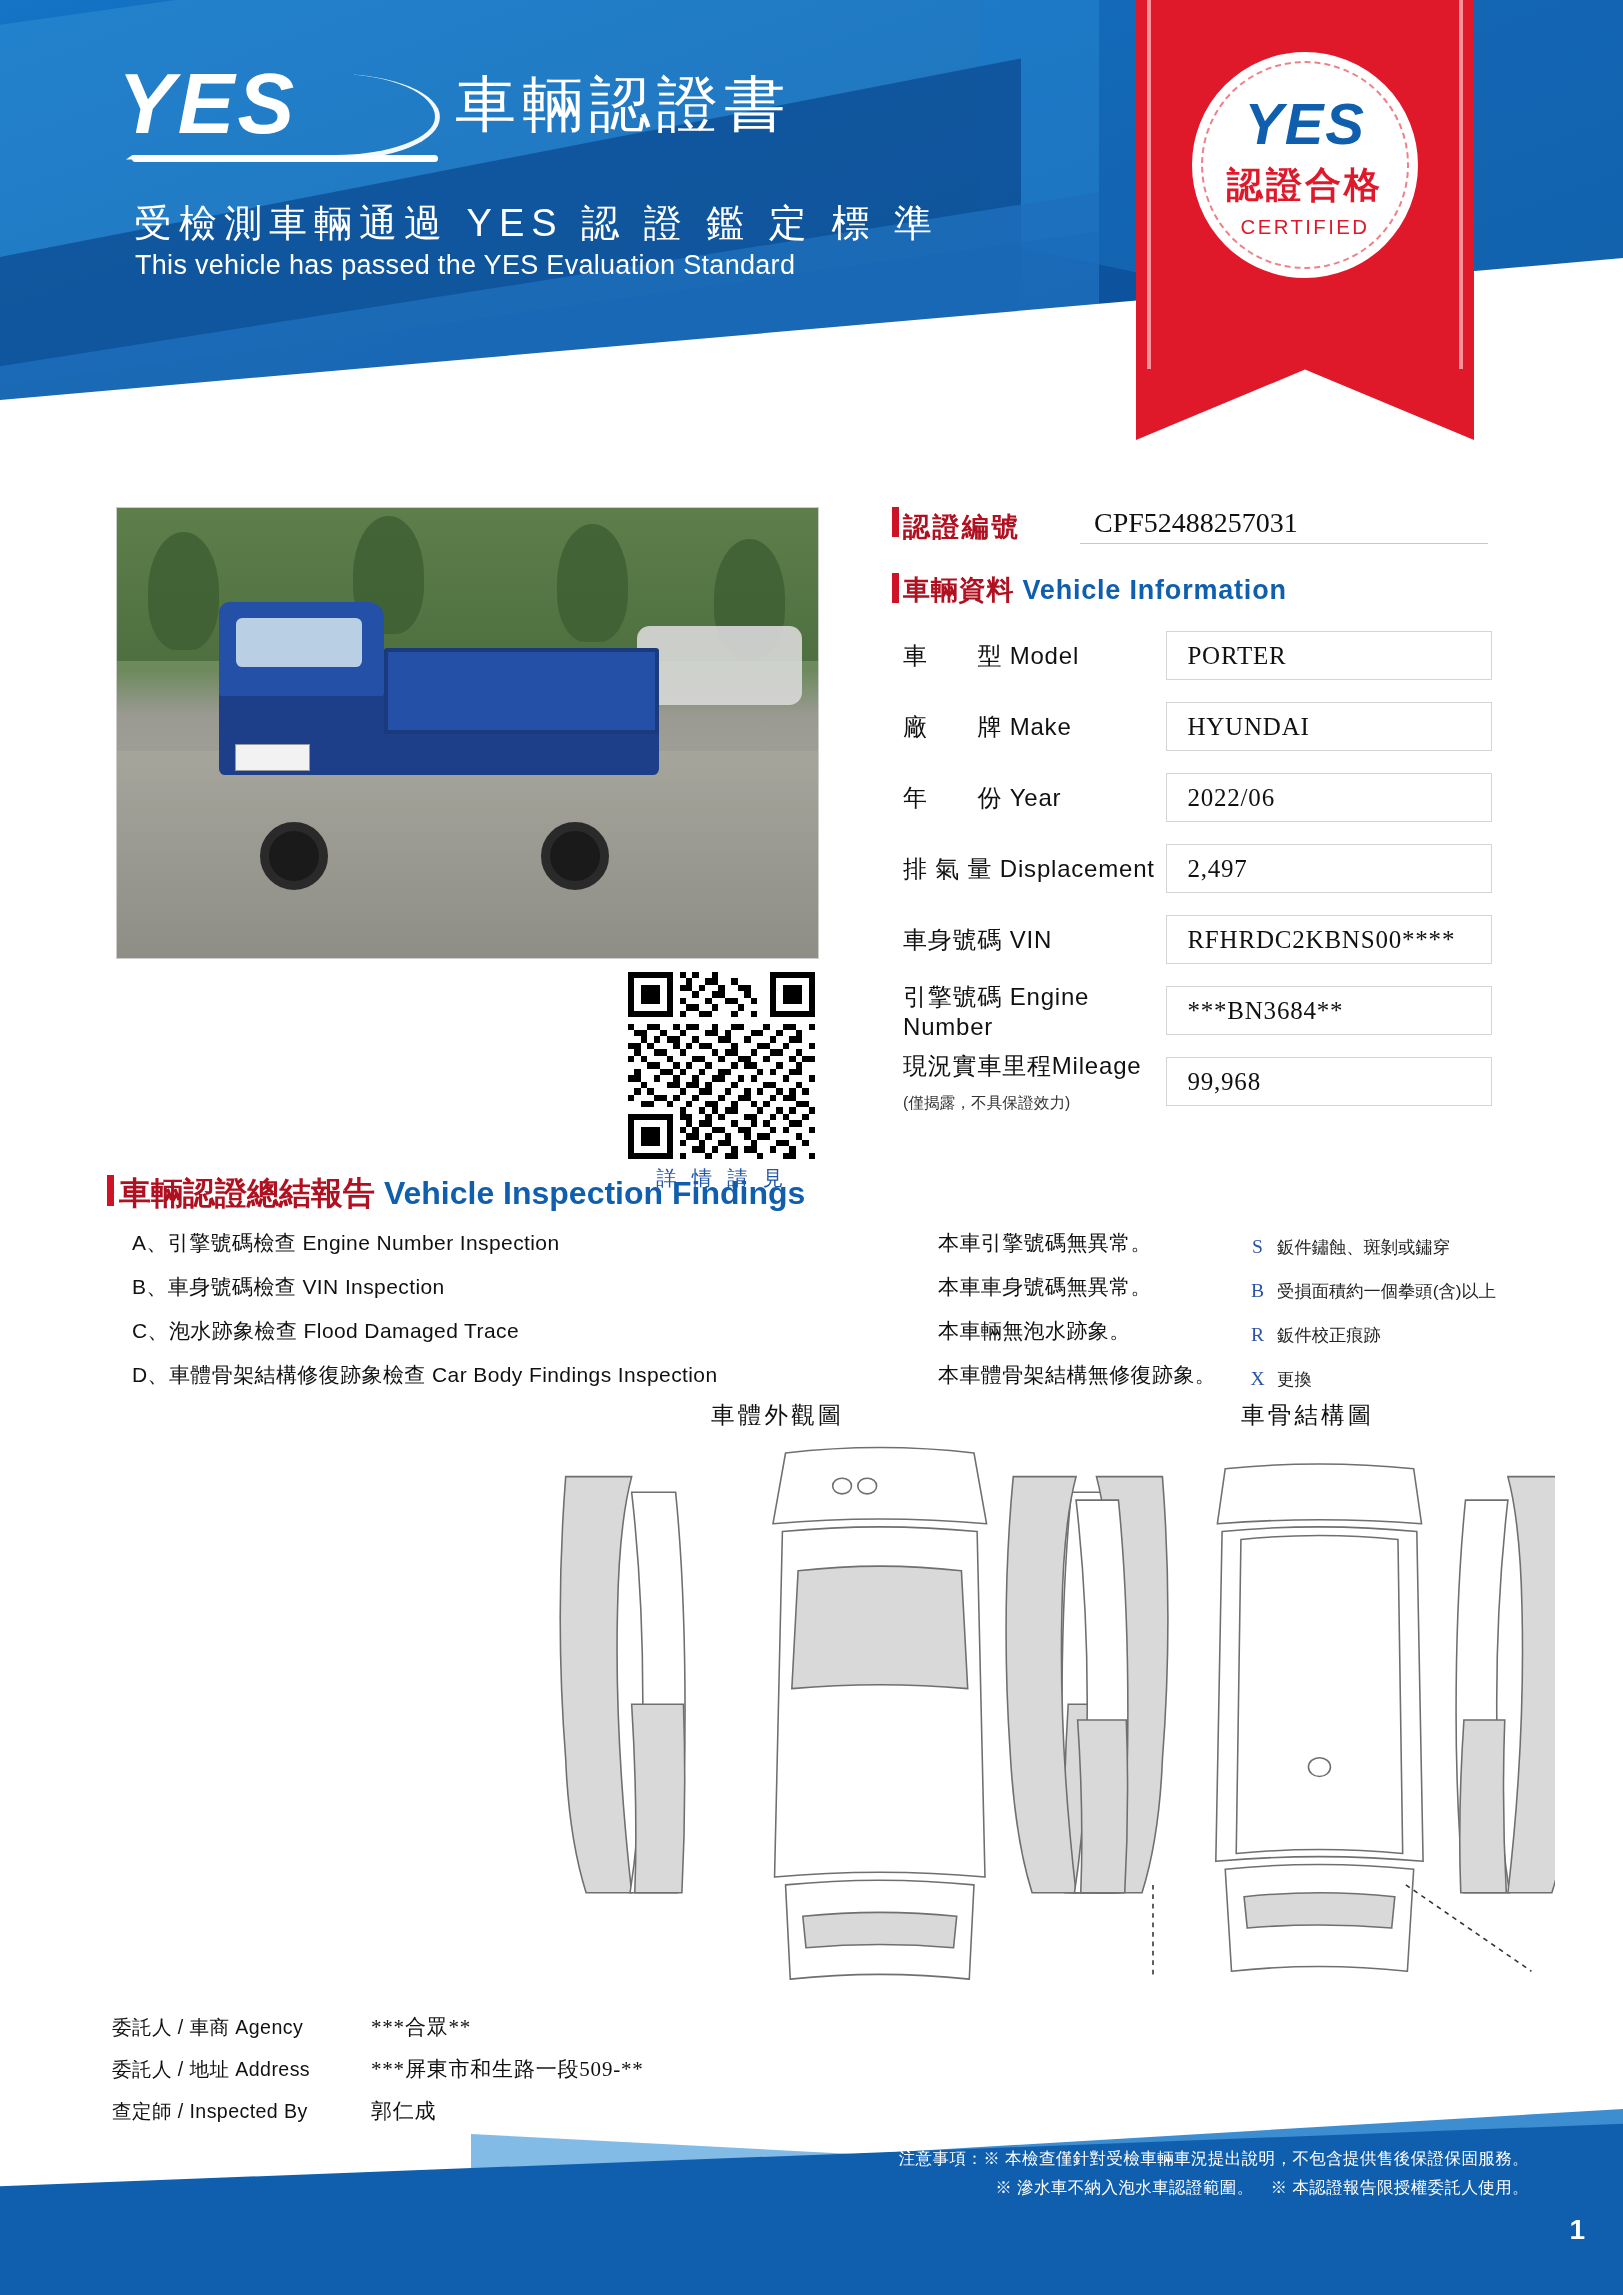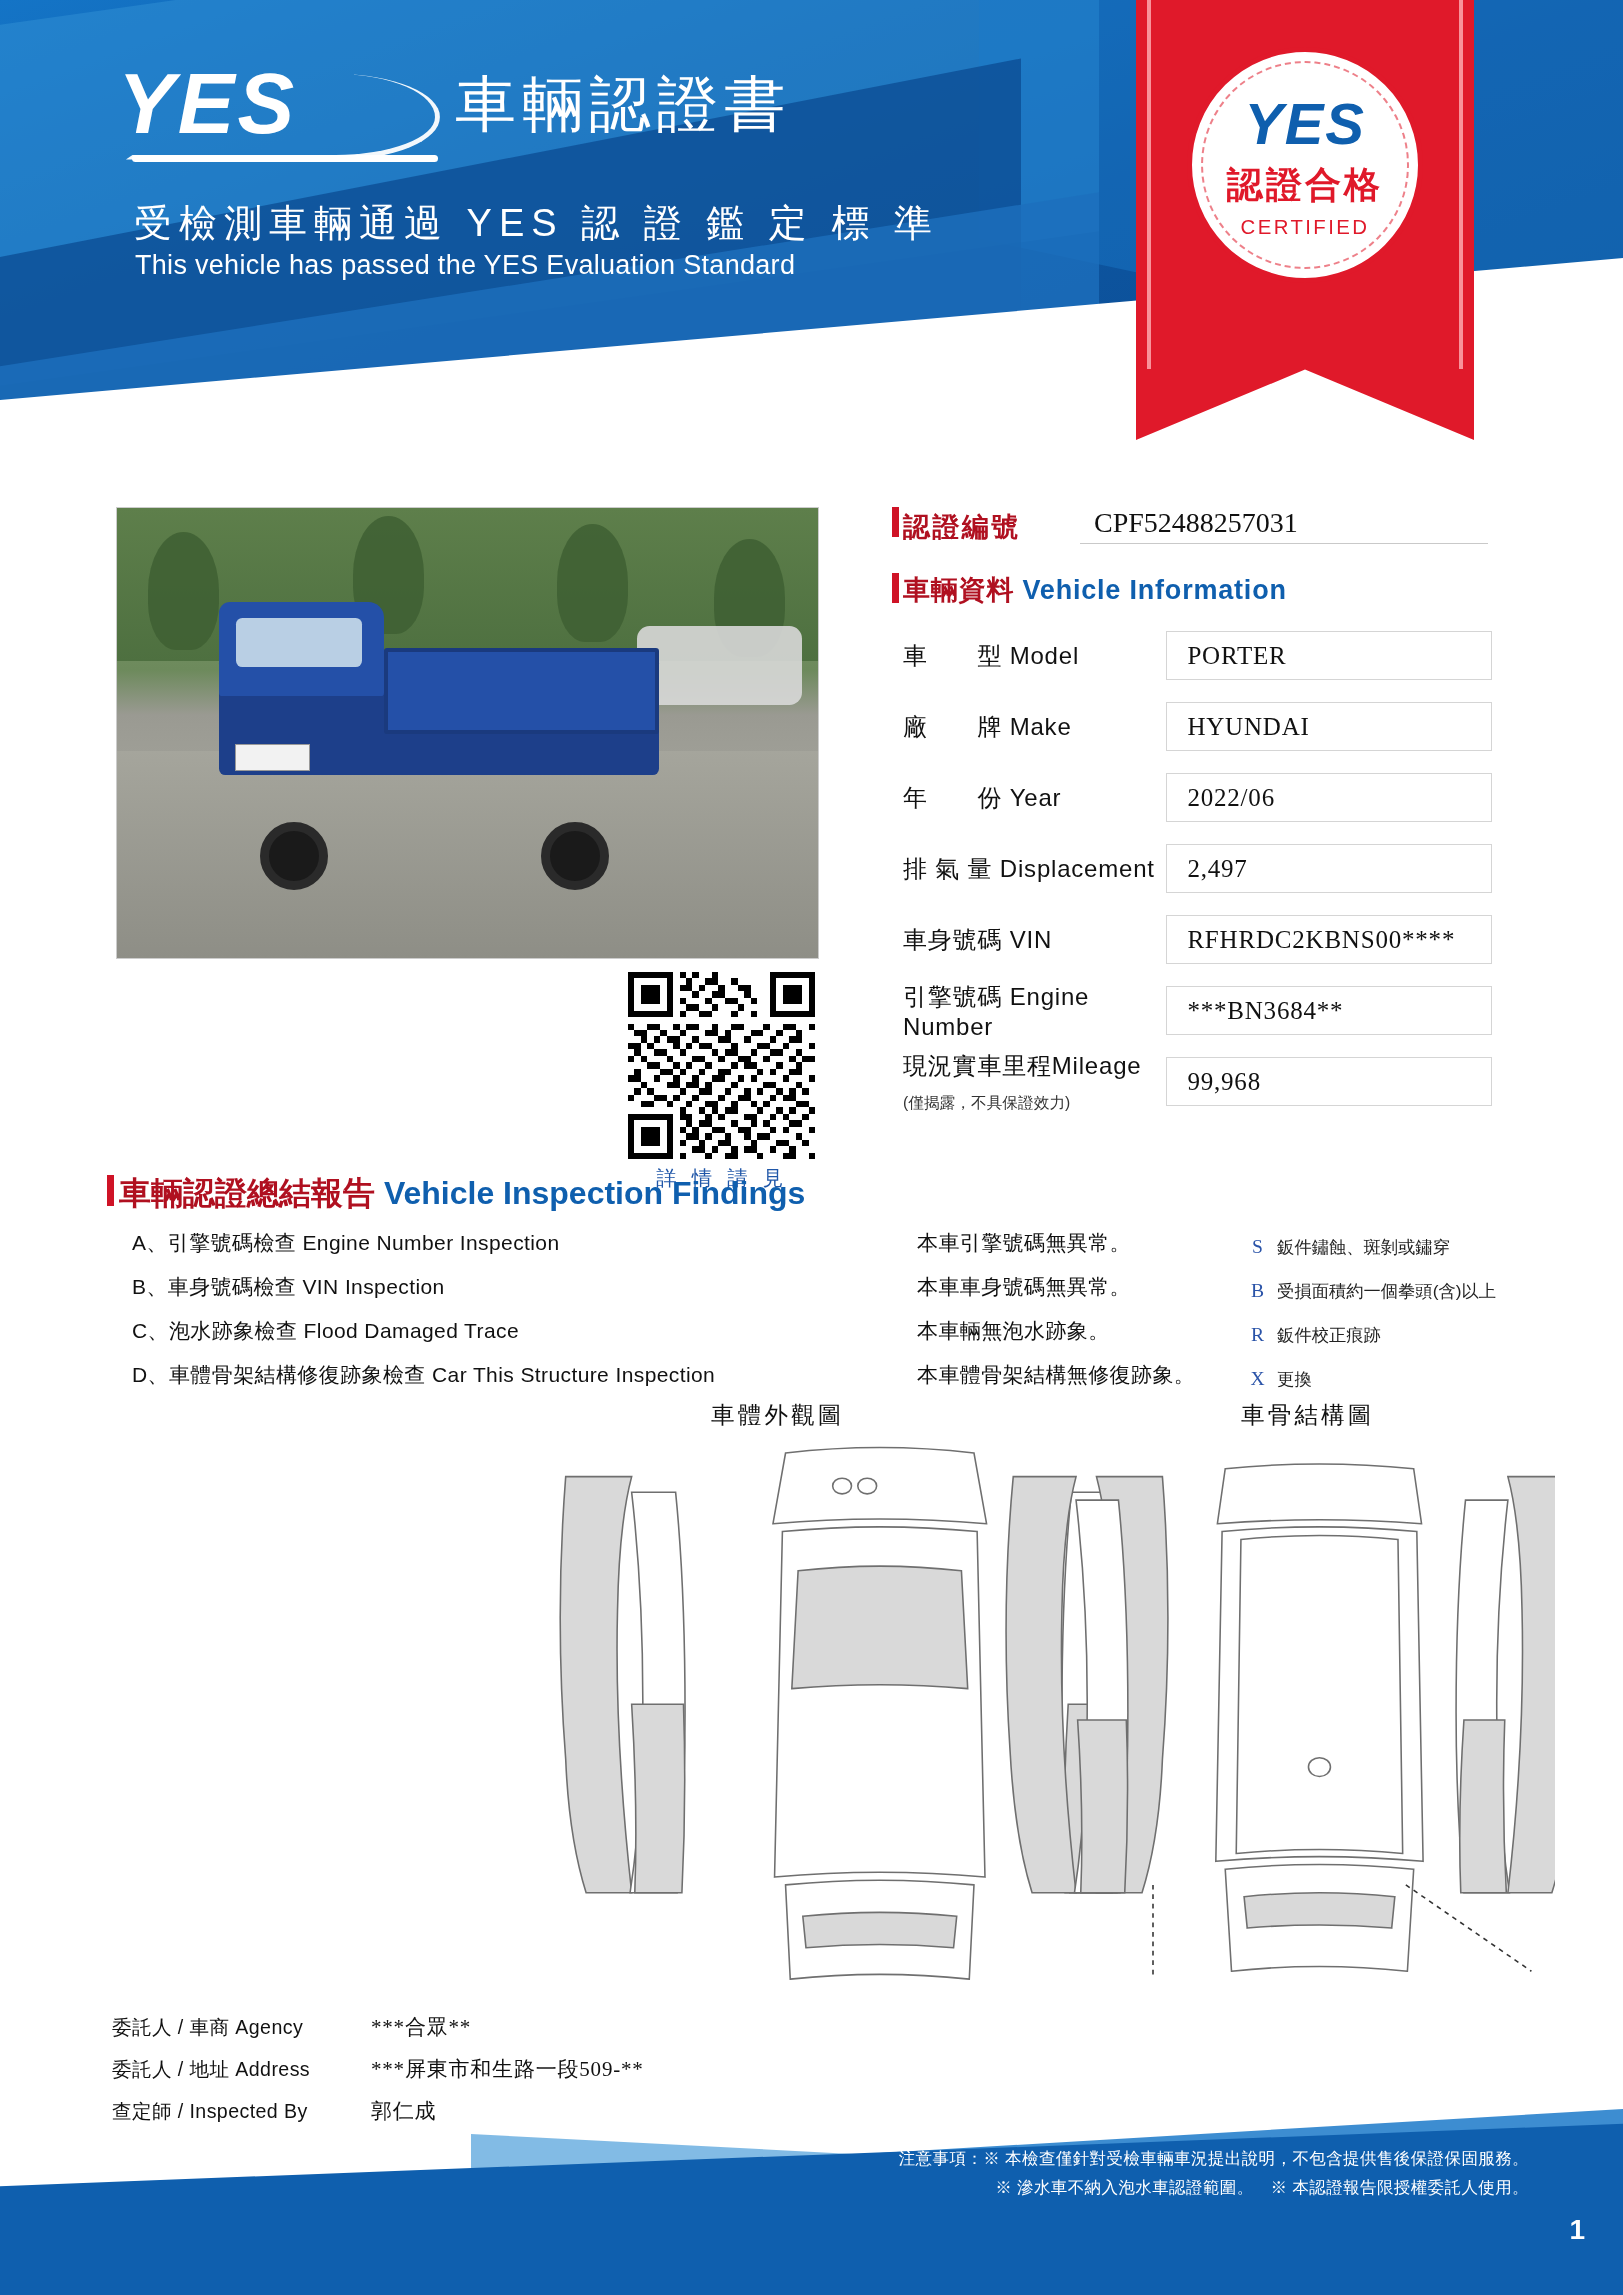--- a/index.html
+++ b/index.html
@@ -157,21 +157,21 @@
   
   .findings-bar { left:107px; top:1175px; height:31px; }
   .findings-title {
     position:absolute; left:119px; top:1172px;
     font-size:32px; font-weight:bold; color:#b01020;
   }
   .findings-title .en { color:#0f5fae; }
 
   .find-left { position:absolute; left:132px; top:1229px; width:738px; }
   .find-row { height:44px; font-size:21px; color:#111; letter-spacing:0.4px; }
-  .find-right { position:absolute; left:917px; top:1229px; width:330px;font-family:Liberation Mono, monospace; }
+  .find-right { position:absolute; left:938px; top:1229px; width:330px;font-family:Liberation Mono, monospace; }
   .find-right .find-row { font-size:21px; }
 
   .legend { position:absolute; left:1241px; top:1225px; width:369px; font-size:17.3px; color:#222; }
   .legend-row { display:flex; align-items:center; height:44px; }
   .legend-key {
     font-family:"Liberation Serif", serif; font-size:19.6px; color:#2a53a8;
     width:33px; text-align:center; margin-right:3.1px;
   }
 
   .diagram-cap-left {
@@ -530,21 +530,21 @@
 
   <div class="redbar findings-bar"></div>
   <div class="findings-title">
     <span>車輛認證總結報告</span><span class="en"> Vehicle Inspection Findings</span>
   </div>
 
   <div class="find-left">
     <div class="find-row">A、引擎號碼檢查 Engine Number Inspection</div>
     <div class="find-row">B、車身號碼檢查 VIN Inspection</div>
     <div class="find-row">C、泡水跡象檢查 Flood Damaged Trace</div>
-    <div class="find-row">D、車體骨架結構修復跡象檢查 Car This Structure Inspection</div>
+    <div class="find-row">D、車體骨架結構修復跡象檢查 Car Body Findings Inspection</div>
   </div>
 
   <div class="find-right">
     <div class="find-row">本車引擎號碼無異常。</div>
     <div class="find-row">本車車身號碼無異常。</div>
     <div class="find-row">本車輛無泡水跡象。</div>
     <div class="find-row">本車體骨架結構無修復跡象。</div>
   </div>
 
   <div class="legend">

